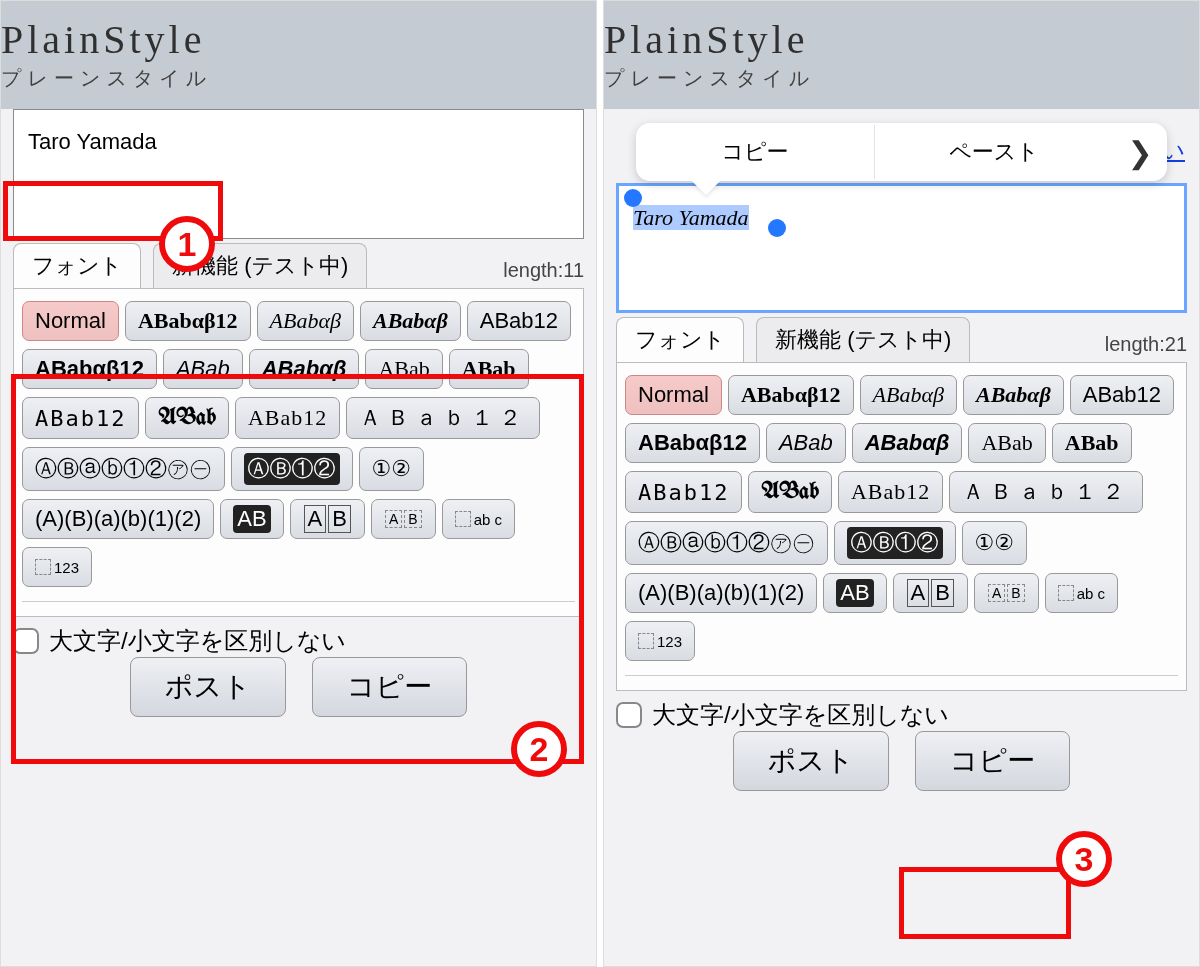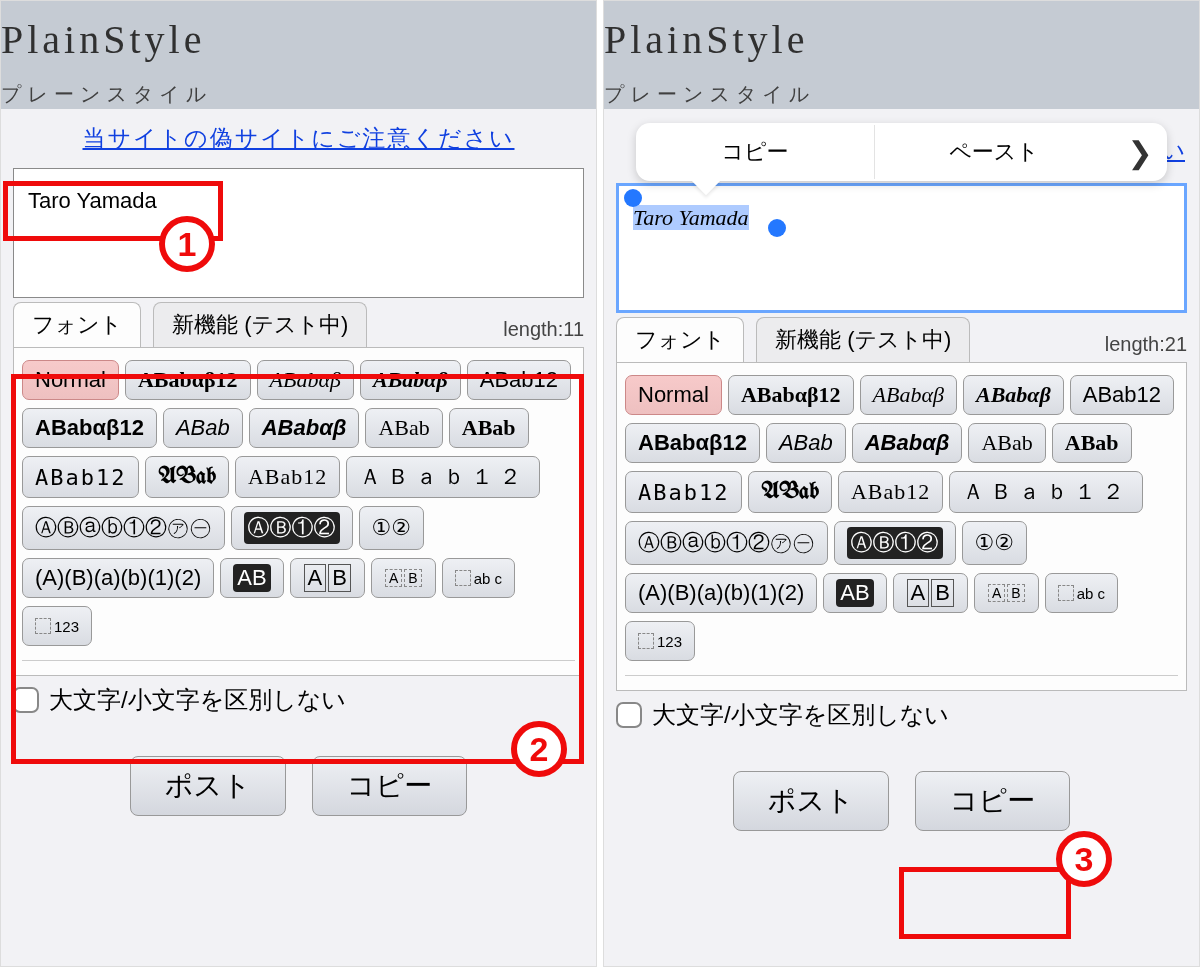--- a/index.html
+++ b/index.html
@@ -35,21 +35,21 @@
     letter-spacing: 4px;
     color: #303030;
     margin: 0;
     font-weight: normal;
   }
   .app-subtitle {
     font-family: Liberation Serif, serif;
     font-size: 20px;
     letter-spacing: 6px;
     color: #404040;
-    margin-top: 18px;
+    margin-top: 2px;
   }
   .warning-link {
     display: block;
     text-align: center;
     color: #1040e0;
     text-decoration: underline;
     font-size: 23px;
     padding: 14px 0;
     letter-spacing: 2px;
   }
@@ -153,21 +153,20 @@
     width: 26px;
     height: 26px;
     border: 2px solid #888;
     border-radius: 7px;
     background: #fff;
   }
   .action-row {
     display: flex;
     justify-content: center;
     gap: 26px;
-    margin-top: 40px;
   }
   .action-btn {
     font-size: 28px;
     padding: 10px 34px;
     border: 1px solid #999;
     border-radius: 8px;
     background: linear-gradient(#eef0f4, #d4d7de);
     cursor: pointer;
   }
 
@@ -263,21 +262,20 @@
 <body>
 
 <div class="container">
 
   <div class="panel">
     <div class="header">
       <div class="app-title">PlainStyle</div>
       <div class="app-subtitle">プレーンスタイル</div>
     </div>
 
-    <a class="warning-link">当サイトの偽サイトにご注意ください</a>
 
     <div class="textarea-wrap">
       <div class="textarea">
         <span class="text-inner">Taro Yamada</span>
       </div>
     </div>
 
     <div class="tabs-row">
       <div class="tab">フォント</div>
       <div class="tab inactive">新機能 (テスト中)</div>

